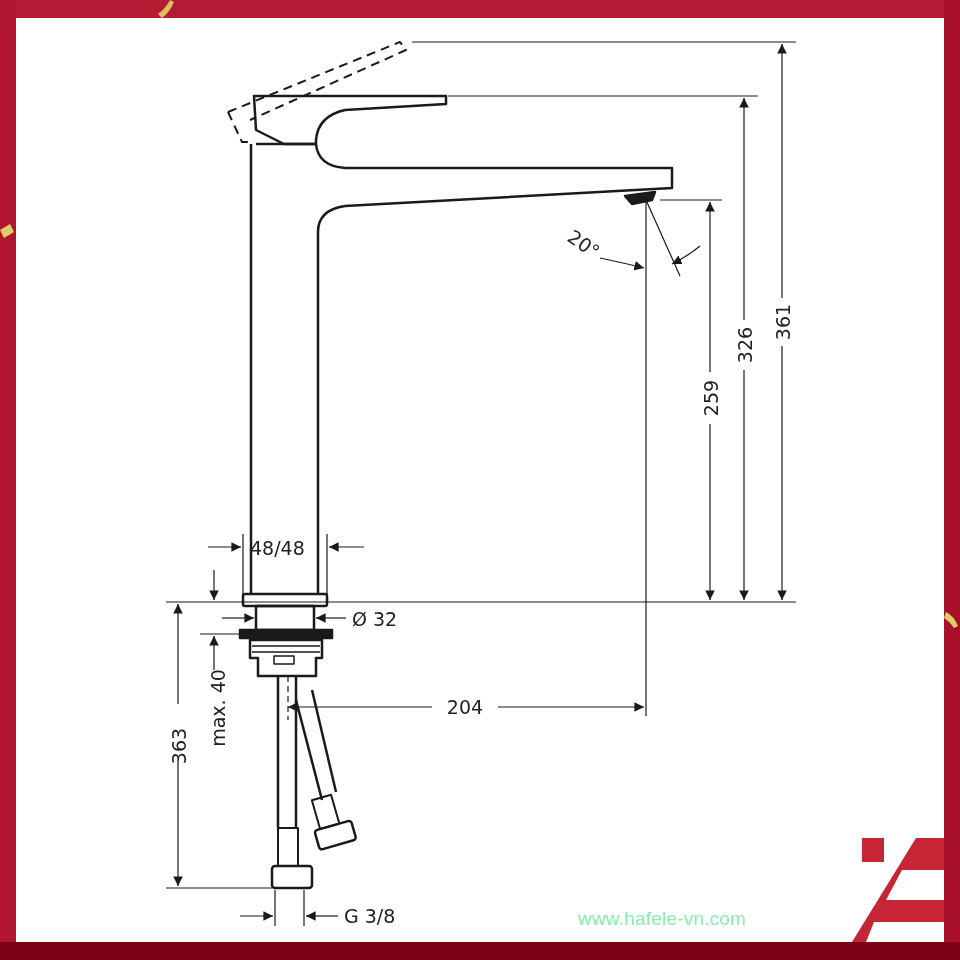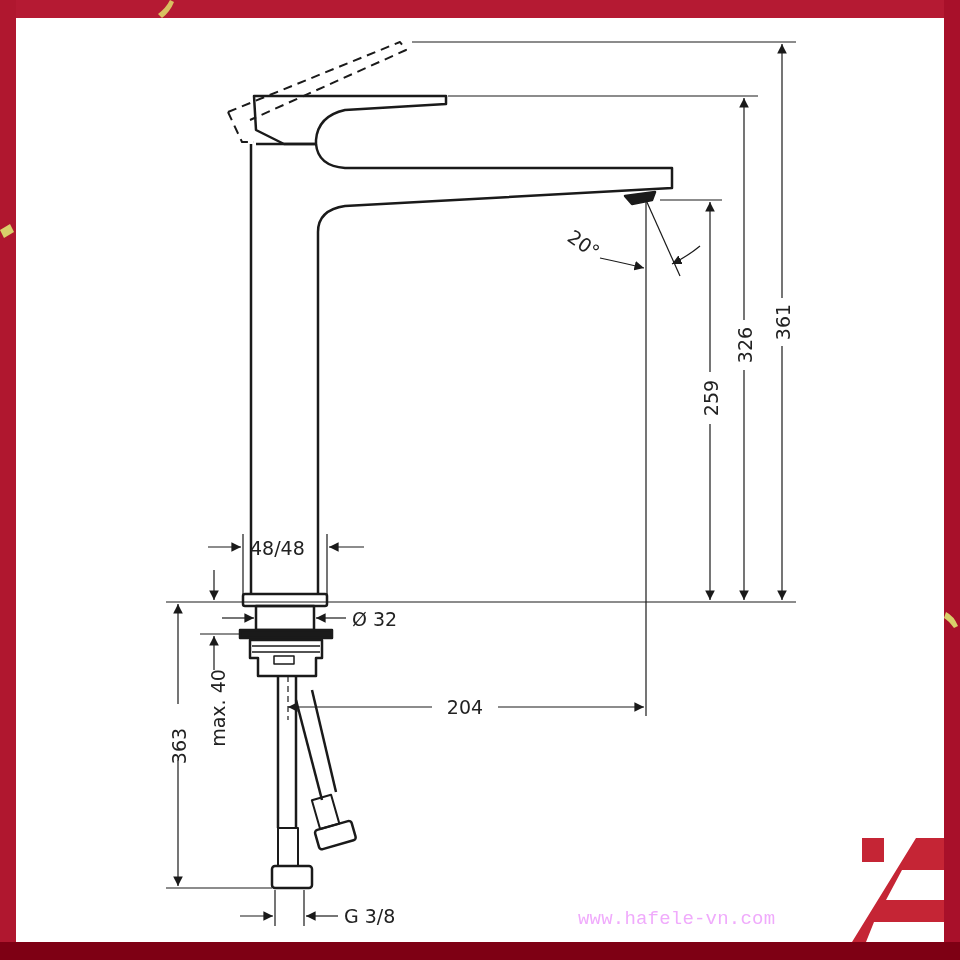--- a/index.html
+++ b/index.html
@@ -5,22 +5,22 @@
     html, body { margin: 0; padding: 0; }
     body { width: 960px; height: 960px; position: relative; overflow: hidden;
            background: #b51a33; font-family: "DejaVu Sans", sans-serif; }
     .frame-top { position: absolute; left: 0; top: 0; width: 960px; height: 18px; background: #b51a33; }
     .frame-bottom { position: absolute; left: 0; top: 942px; width: 960px; height: 18px; background: #7e0014; }
     .frame-left { position: absolute; left: 0; top: 0; width: 16px; height: 960px; background: #b0172f; }
     .frame-right { position: absolute; left: 944px; top: 0; width: 16px; height: 960px; background: #a8102a; }
     .canvas { position: absolute; left: 16px; top: 18px; width: 928px; height: 924px; background: #ffffff; }
     svg.drawing { position: absolute; left: 0; top: 0; }
     .dim-text { font-family: "DejaVu Sans", sans-serif; font-size: 19px; fill: #222; }
-    .url { position: absolute; left: 578px; top: 908px; font-size: 19px; color: #f0abfc;
-           font-family: Liberation Mono, monospace; letter-spacing: 0.2px; }
+    .url { position: absolute; left: 578px; top: 908px; font-size: 19px; color: #86efac;
+           font-family: Liberation Sans, sans-serif; letter-spacing: 0.2px; }
   </style>
 </head>
 <body>
 
 <div class="frame-top"></div>
 <div class="frame-left"></div>
 <div class="frame-right"></div>
 <div class="frame-bottom"></div>
 
 <div class="canvas"></div>

